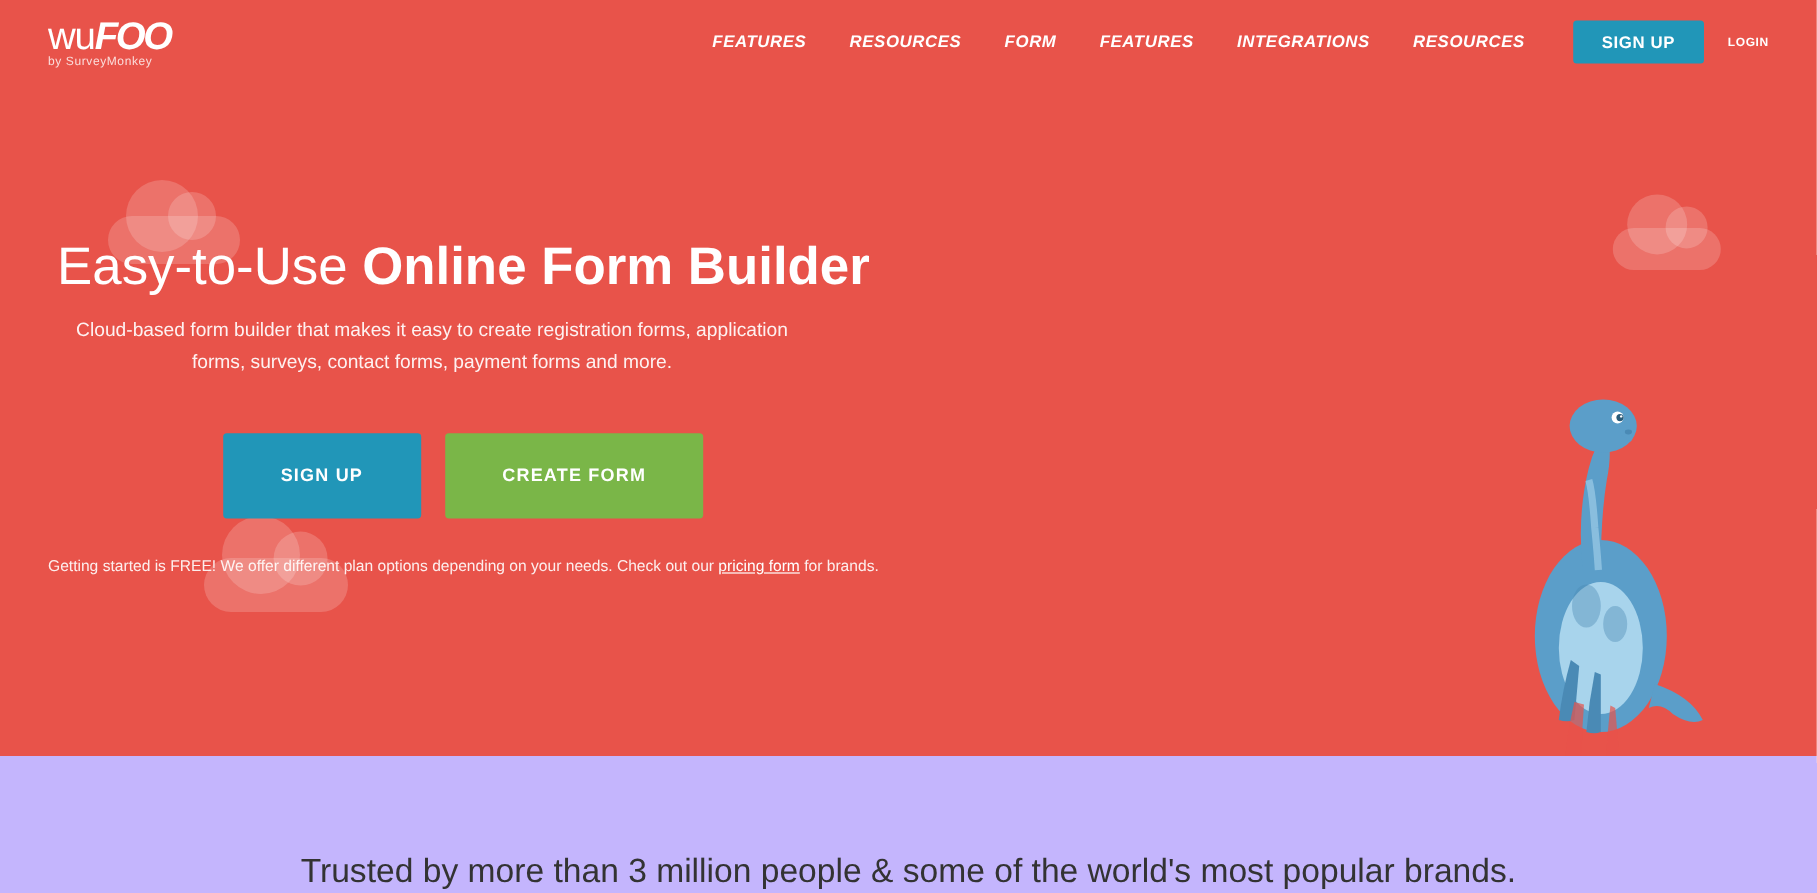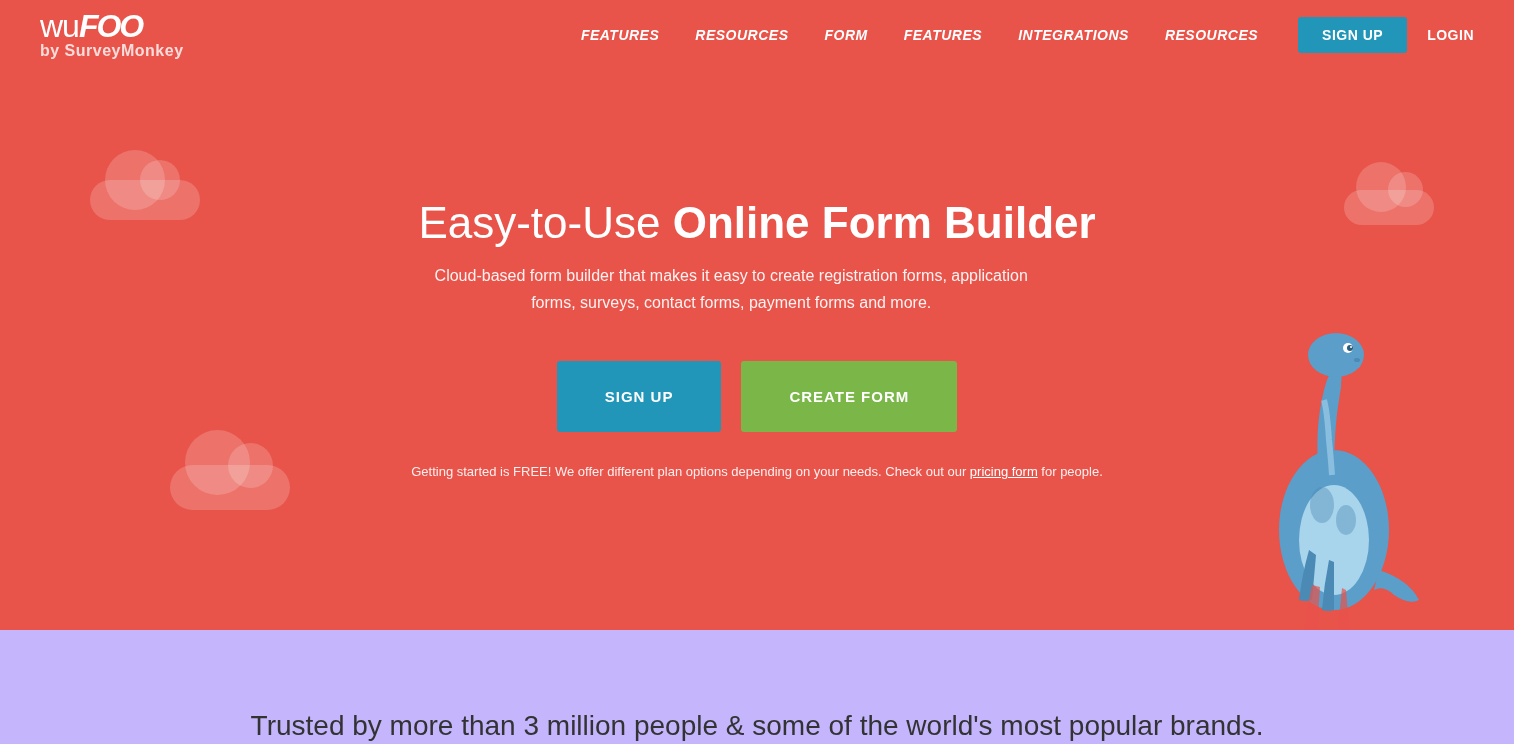--- a/index.html
+++ b/index.html
@@ -21,24 +21,23 @@
       margin-right: auto;
     }
     .logo-text {
       font-size: 32px;
       font-weight: 900;
       color: white;
       letter-spacing: -1px;
       line-height: 1;
     }
     .logo-sub {
-      font-size: 16px;
+      font-size: 10px;
       color: rgba(255,255,255,0.8);
       letter-spacing: 0.5px;
-      font-weight: bold;
     }
     .nav-links {
       display: flex;
       gap: 36px;
       align-items: center;
       list-style: none;
       margin-right: 40px;
     }
     .nav-links a {
       color: #ffffff;
@@ -57,33 +56,32 @@
       font-weight: 700;
       letter-spacing: 0.5px;
       cursor: pointer;
       border-radius: 3px;
       margin-right: 20px;
     }
     .btn-login-nav {
       background: transparent;
       color: white;
       border: none;
-      font-size: 14px;
+      font-size: 10px;
       font-weight: 600;
       cursor: pointer;
       letter-spacing: 0.5px;
     }
 
     
     .hero {
       background: #e8534a;
       min-height: 560px;
       display: flex;
       align-items: center;
-      justify-content: center;
       position: relative;
       overflow: hidden;
       padding: 60px 40px 80px;
     }
 
     
     .cloud {
       position: absolute;
       background: rgba(255,255,255,0.18);
       border-radius: 50px;
@@ -290,20 +288,20 @@
       <br>
     </h1>
     <p class="hero-subtitle">Cloud-based form builder that makes it easy to create registration forms, application forms, surveys, contact forms, payment forms and more.</p>
 
     <div class="hero-buttons">
       <button class="btn-signup-hero">SIGN UP</button>
       <button class="btn-create-form">CREATE FORM</button>
     </div>
 
     <p class="hero-note">
-      <span>Getting started is FREE! We offer different plan options depending on your needs. Check out our </span><a href="#">pricing form</a><span> for people.</span>
+      <span>Getting started is FREE! We offer different plan options depending on your needs. Check out our </span><a href="#">pricing form</a><span> for brands.</span>
     </p>
   </div>
 </section>
 
 <section class="trust-section">
   <h2 class="trust-title">Trusted by more than 3 million people &amp; some of the world's most popular brands.</h2>
 </section>
 
 </body></html>

